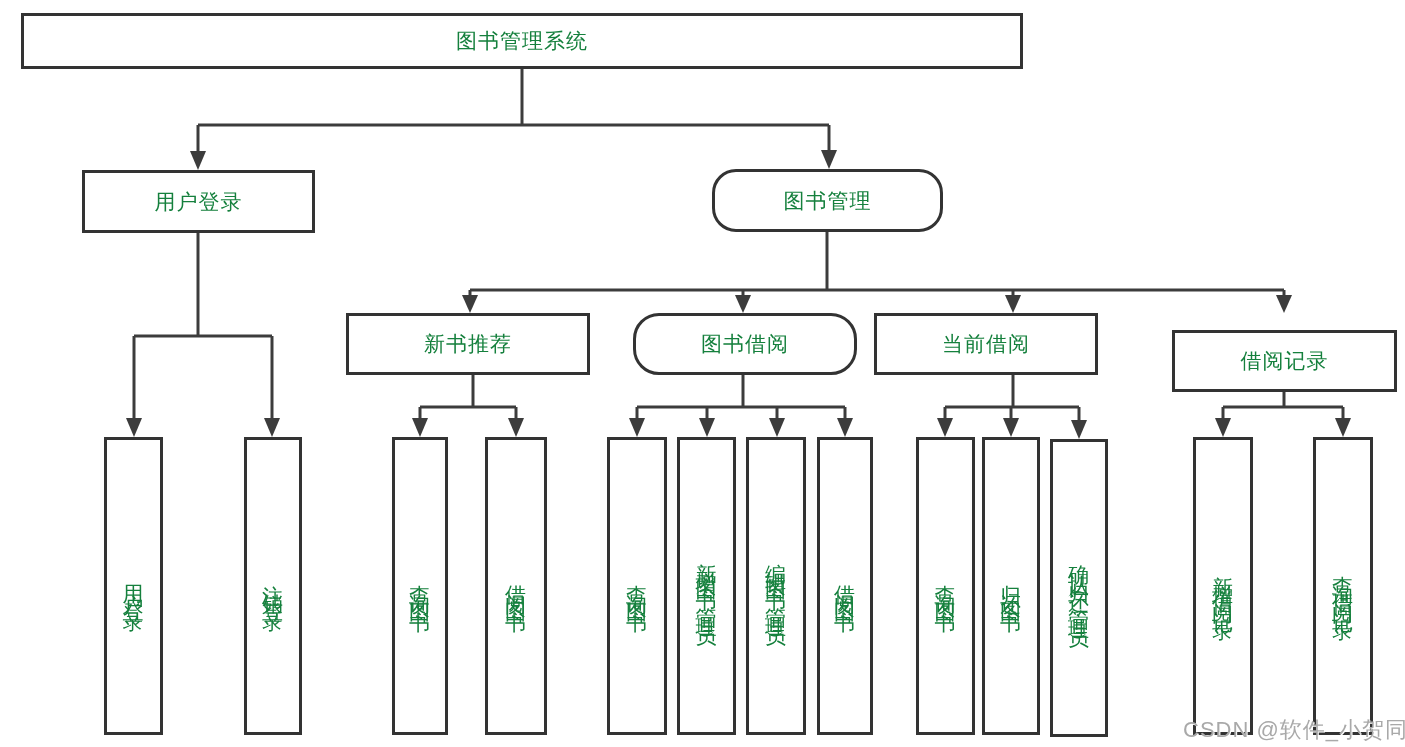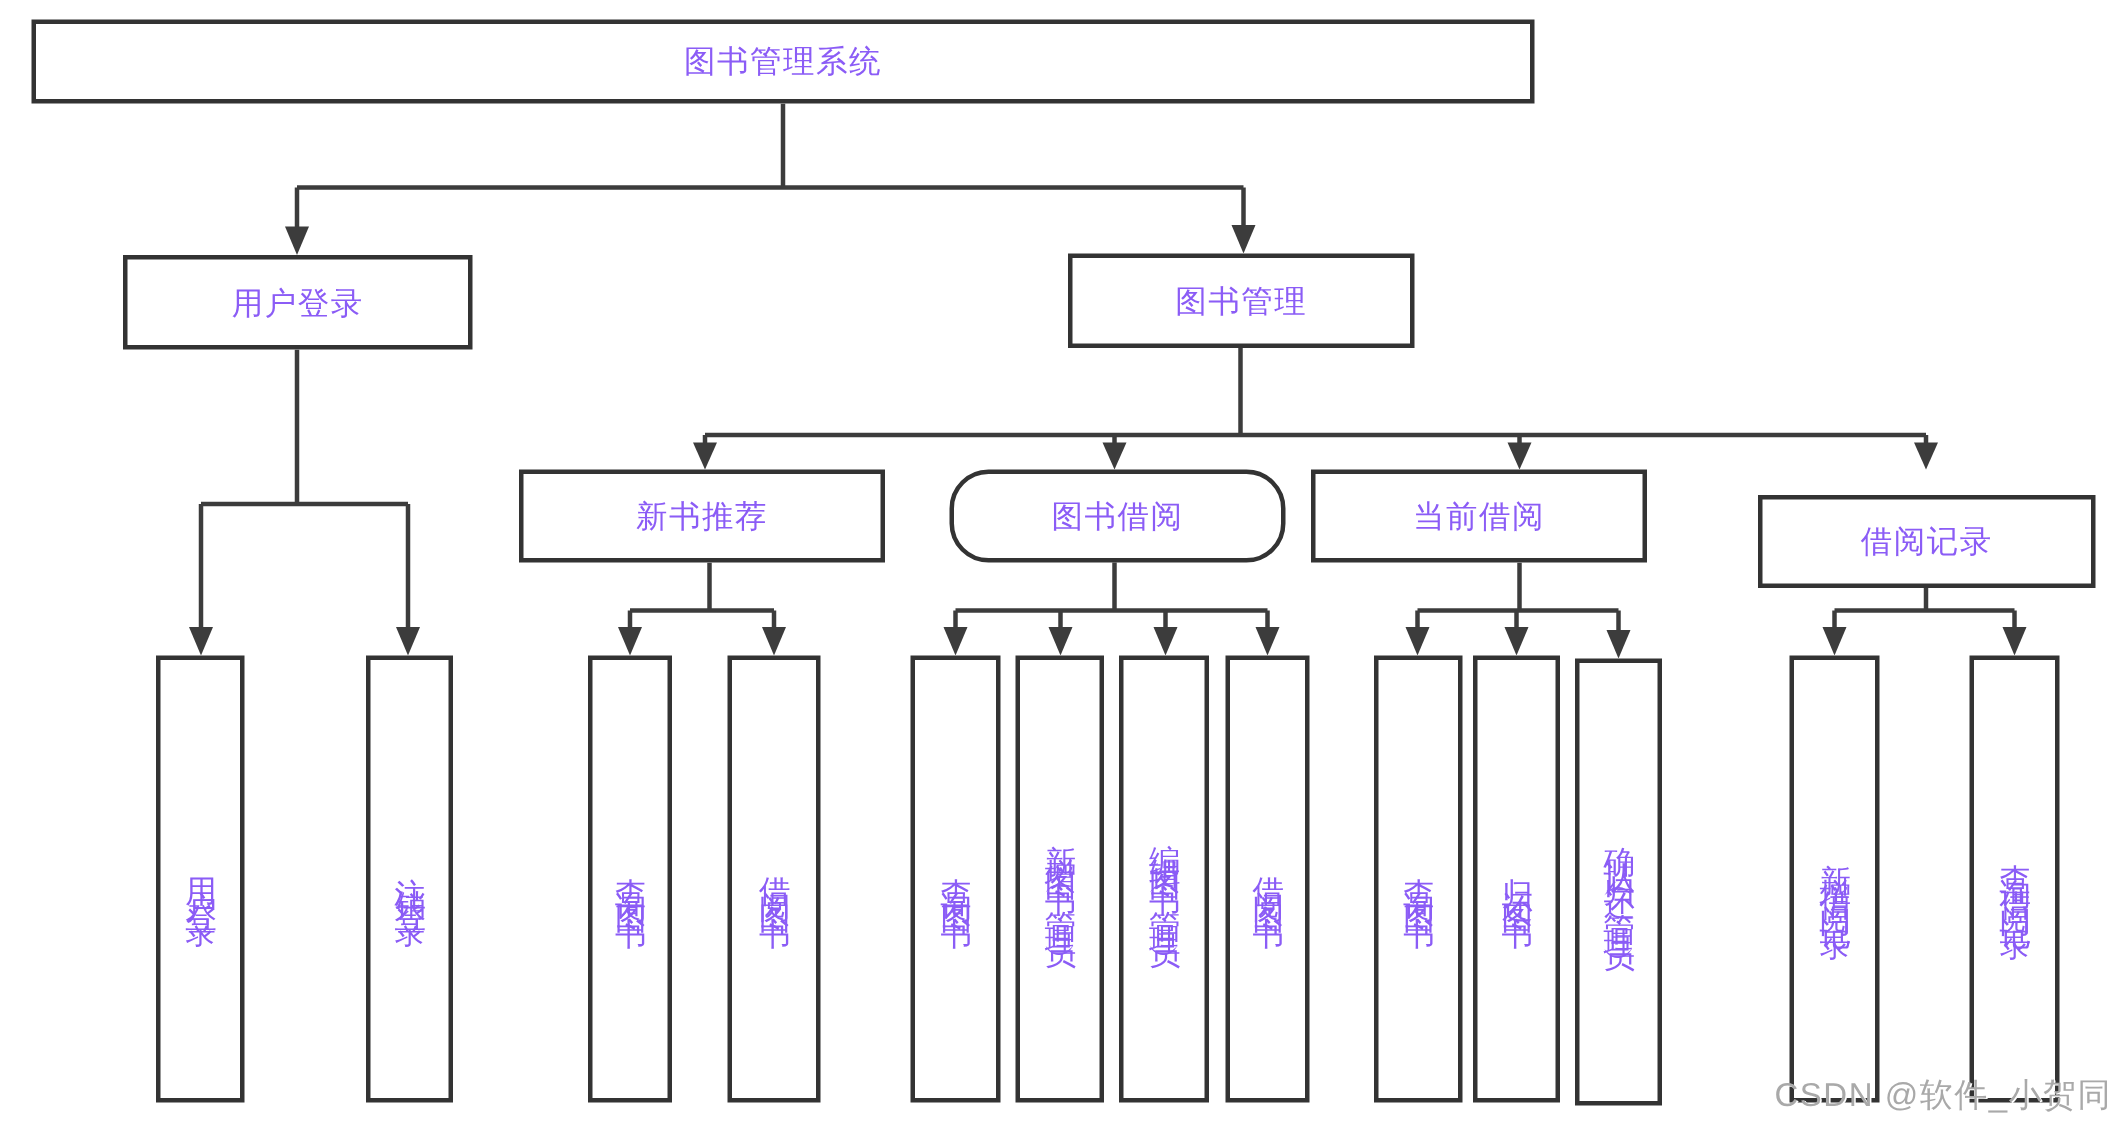--- a/index.html
+++ b/index.html
@@ -10,21 +10,21 @@
     font-family:"Liberation Sans","DejaVu Sans",sans-serif;
     overflow:hidden;
   }
   .wires{position:absolute;left:0;top:0;width:1405px;height:747px;}
   .node{
     position:absolute;
     box-sizing:border-box;
     border:3px solid #333333;
     background:#ffffff;
     display:flex;align-items:center;justify-content:center;
-    color:#8b5cf6;
+    color:#15803d;
   }
   .hnode{font-size:21px;letter-spacing:1px;}
   .vnode{font-size:21px;}
   .vnode .vtext{
     writing-mode:vertical-rl;
     text-orientation:mixed;
     letter-spacing:9px;
     line-height:1;
     white-space:nowrap;
   }
@@ -33,21 +33,21 @@
     left:1183px;top:715px;
     font-size:22px;
     color:#a9a9a9;
     letter-spacing:1px;
     white-space:nowrap;
     text-shadow:1px 1px 0 #ffffff;
   }
   
   #n-root{left:21px;top:13px;width:1002px;height:56px;}
   #n-user-login{left:82px;top:170px;width:233px;height:63px;}
-  #n-book-mgmt{left:712px;top:169px;width:231px;height:63px;}
+  #n-book-mgmt{left:712px;top:169px;width:231px;height:63px;border-radius:24px;}
   #n-new-book-rec{left:346px;top:313px;width:244px;height:62px;}
   #n-book-borrow{left:633px;top:313px;width:224px;height:62px;border-radius:26px;}
   #n-current-borrow{left:874px;top:313px;width:224px;height:62px;}
   #n-borrow-record{left:1172px;top:313px;width:225px;height:62px;margin-top:17px;}
   #n-login{left:104px;top:437px;width:59px;height:298px;}
   #n-logout{left:244px;top:437px;width:58px;height:298px;}
   #n-nbr-query{left:392px;top:437px;width:56px;height:298px;}
   #n-nbr-borrow{left:485px;top:437px;width:62px;height:298px;}
   #n-bb-query{left:607px;top:437px;width:60px;height:298px;}
   #n-bb-add{left:677px;top:437px;width:59px;height:298px;}

